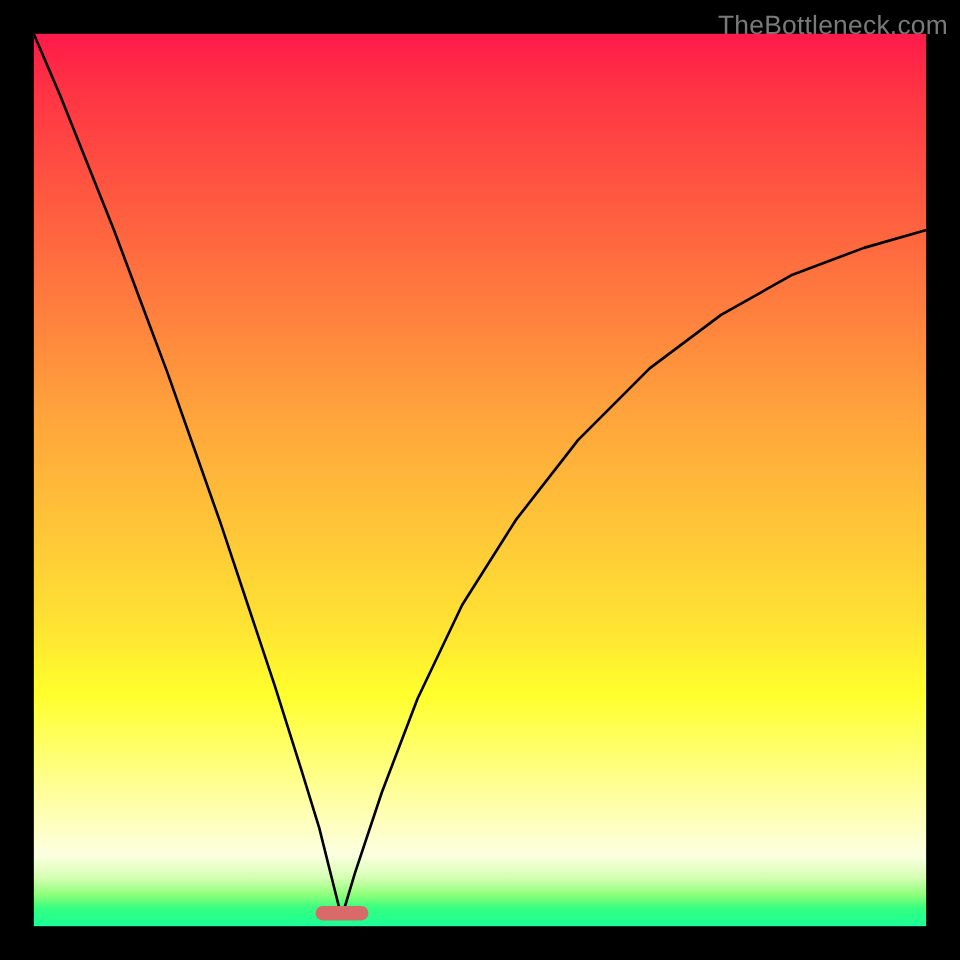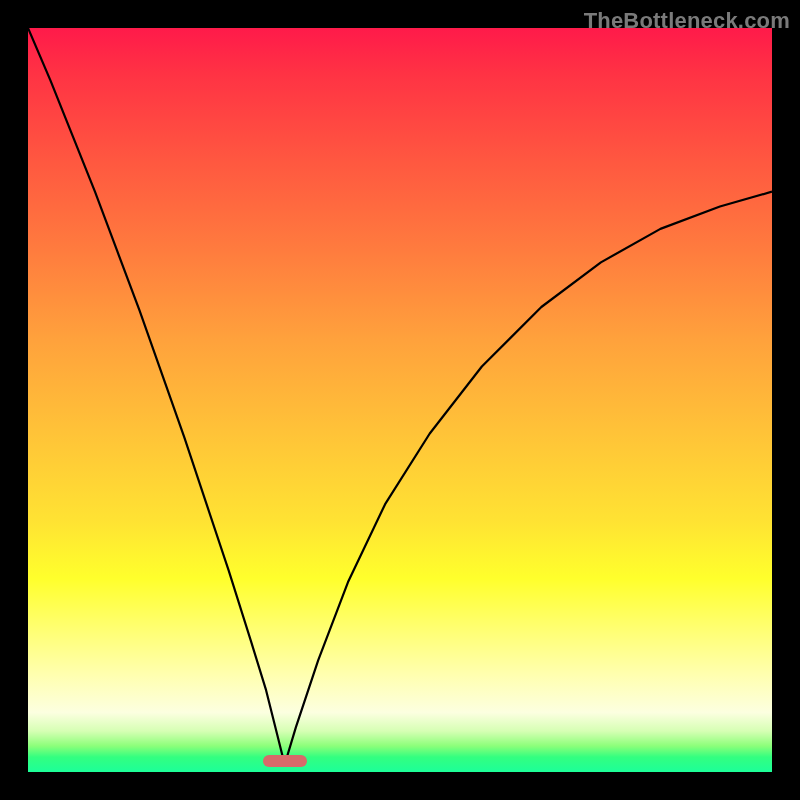--- a/index.html
+++ b/index.html
@@ -57,21 +57,21 @@
     border-radius: 6px;
     background: #d86a6a;
   }
   .watermark {
     position: absolute;
     top: 8px;
     right: 10px;
     color: #7a7a7a;
     font-size: 22px;
     letter-spacing: 0.2px;
-    font-weight: 700;
+    font-weight: 400;
   }
   svg.curves {
     position: absolute;
     inset: 0;
     width: 100%;
     height: 100%;
   }
   path.curve {
     fill: none;
     stroke: #000;

